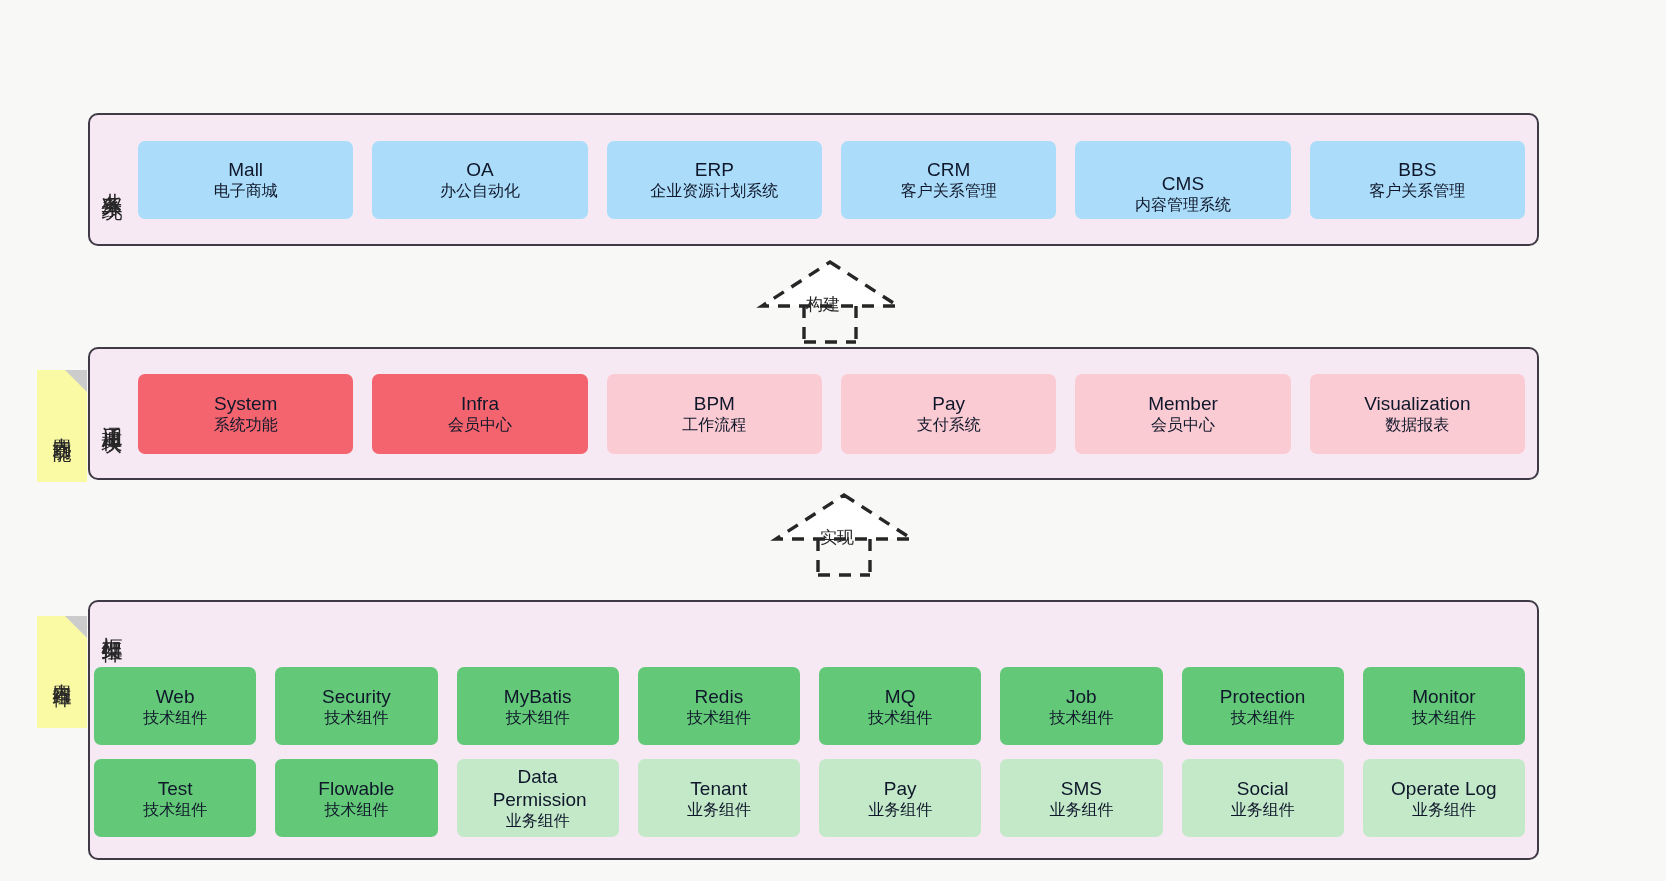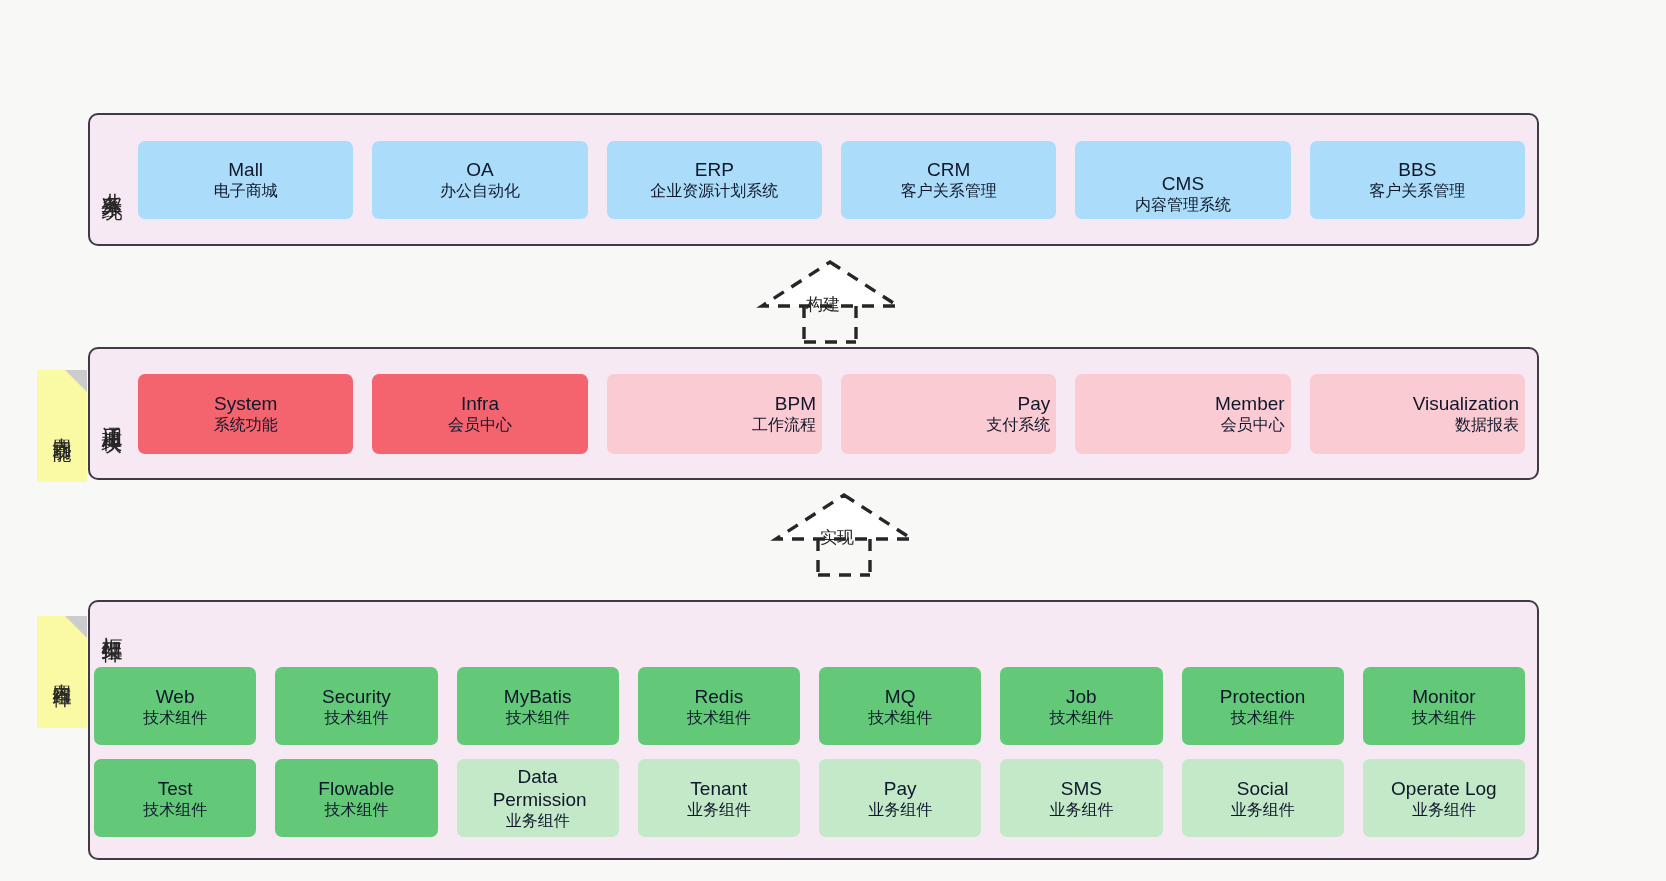--- a/index.html
+++ b/index.html
@@ -70,21 +70,21 @@
     color: #0f172a;
     line-height: 1.22;
     padding: 4px 6px;
     user-select: none;
   }
   .node .en { font-size: 19px; }
   .node .cn { font-size: 16px; }
 
   .node.blue        { background: #ABDCFA; }
   .node.red-strong  { background: #F4646E; }
-  .node.red-soft    { background: #FBCBD3; align-items: flex-end; }
+  .node.red-soft    { background: #FBCBD3; }
   .node.green-strong{ background: #63C978; }
   .node.green-soft  { background: #C3E9C9; }
 
   
   .note {
     position: absolute;
     background: #FAFAA5;
     color: #262626;
     font-size: 19px;
     letter-spacing: 2px;

